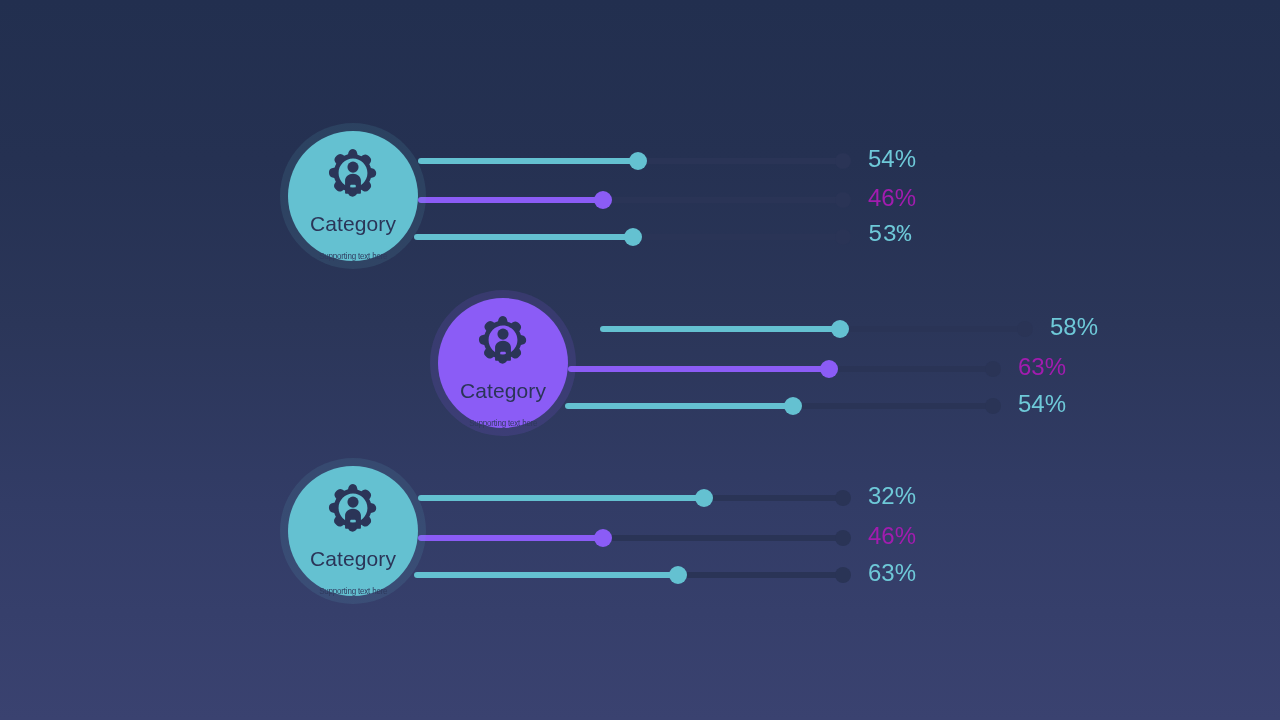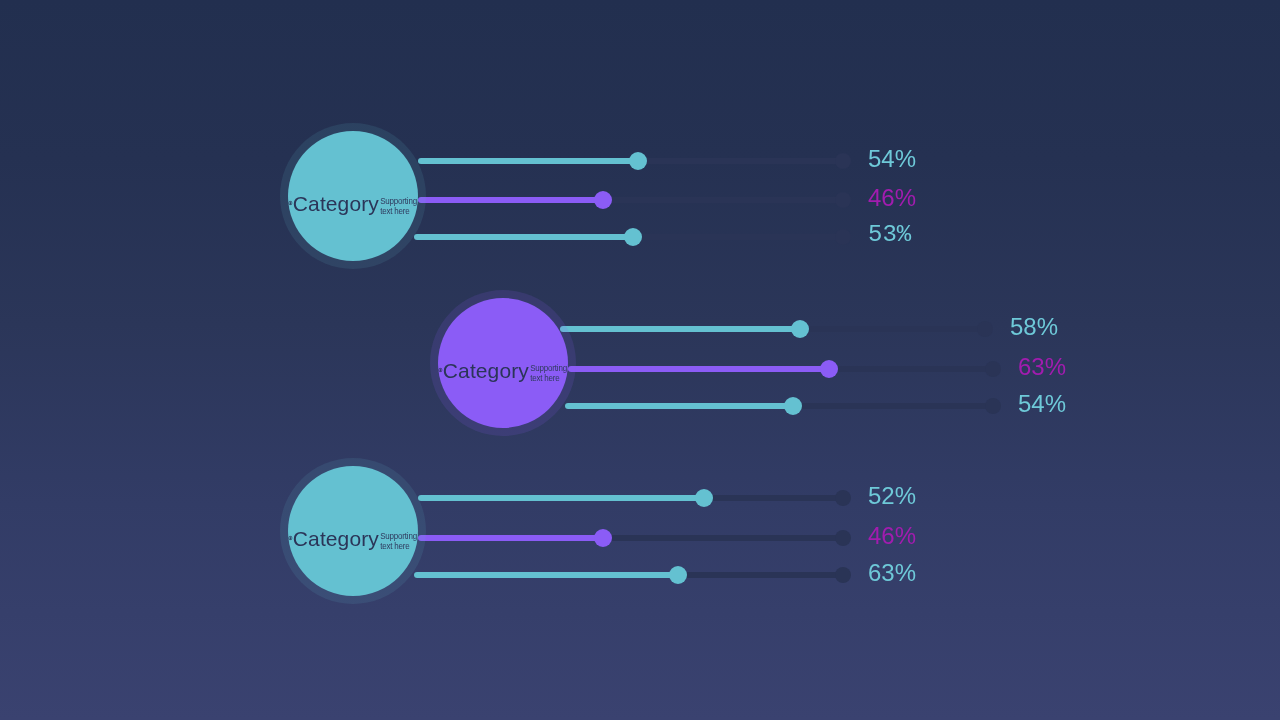--- a/index.html
+++ b/index.html
@@ -25,23 +25,23 @@
     position: absolute;
   }
 
   
   .badge {
     position: absolute;
     width: 130px;
     height: 130px;
     border-radius: 50%;
     display: flex;
-    flex-direction: row;
+    flex-direction: column;
     align-items: center;
-    justify-content: center;
+    justify-content: space-between;
     box-sizing: border-box;
     padding-top: 15px;
     z-index: 5;
   }
   .badge-halo {
     position: absolute;
     width: 146px;
     height: 146px;
     border-radius: 50%;
     z-index: 4;
@@ -169,21 +169,21 @@
     <div class="badge purple" style="left:438px; top:298px;">
       <svg class="badge-icon" viewBox="0 0 64 64">
         <path fill="#2b3558" d="M32 3.5c-2.6 0-4.8 1.8-5.4 4.2l-.5 2.1a22 22 0 0 0-4.5 1.9l-1.8-1.2a5.6 5.6 0 0 0-6.9.8l-1.1 1.1a5.6 5.6 0 0 0-.8 6.9l1.2 1.8a22 22 0 0 0-1.9 4.5l-2.1.5A5.6 5.6 0 0 0 3.5 32c0 2.6 1.8 4.8 4.2 5.4l2.1.5c.5 1.6 1.1 3.1 1.9 4.5l-1.2 1.8a5.6 5.6 0 0 0 .8 6.9l1.1 1.1a5.6 5.6 0 0 0 6.9.8l1.8-1.2c1.4.8 2.9 1.4 4.5 1.9l.5 2.1a5.6 5.6 0 0 0 5.4 4.2c2.6 0 4.8-1.8 5.4-4.2l.5-2.1c1.6-.5 3.1-1.1 4.5-1.9l1.8 1.2a5.6 5.6 0 0 0 6.9-.8l1.1-1.1a5.6 5.6 0 0 0 .8-6.9l-1.2-1.8c.8-1.4 1.4-2.9 1.9-4.5l2.1-.5a5.6 5.6 0 0 0 4.2-5.4c0-2.6-1.8-4.8-4.2-5.4l-2.1-.5a22 22 0 0 0-1.9-4.5l1.2-1.8a5.6 5.6 0 0 0-.8-6.9l-1.1-1.1a5.6 5.6 0 0 0-6.9-.8l-1.8 1.2a22 22 0 0 0-4.5-1.9l-.5-2.1A5.6 5.6 0 0 0 32 3.5zm0 11.4c9.4 0 17.1 7.7 17.1 17.1S41.4 49.1 32 49.1 14.9 41.4 14.9 32 22.6 14.9 32 14.9z"></path>
         <circle fill="#2b3558" cx="32" cy="25" r="6.6"></circle>
         <path fill="#2b3558" d="M32 33c-5.2 0-9.4 3.6-9.4 8v14.6c0 .6.5 1 1 1h5.1V47c0-.6.5-1 1-1h4.6c.6 0 1 .4 1 1v9.6h5.1c.6 0 1-.4 1-1V41c0-4.4-4.2-8-9.4-8z"></path>
       </svg>
       <div class="badge-title">Category</div>
       <div class="badge-sub">Supporting text here</div>
     </div>
 
-    <div class="bar-row" style="left:560px; top:318px; width:425px;">
+    <div class="bar-row" style="left:600px; top:318px; width:425px;">
       <div class="track" style="width:425px;"></div>
       <div class="track-end-dot" style="left:417px;"></div>
       <div class="fill c-teal" style="width:240px;"></div>
       <div class="fill-dot c-teal" style="left:231px;"></div>
       <div class="pct t-teal" style="left:450px;">58%</div>
     </div>
 
     <div class="bar-row" style="left:568px; top:358px; width:425px;">
       <div class="track" style="width:425px;"></div>
       <div class="track-end-dot" style="left:417px;"></div>
@@ -212,21 +212,21 @@
       </svg>
       <div class="badge-title">Category</div>
       <div class="badge-sub">Supporting text here</div>
     </div>
 
     <div class="bar-row" style="left:418px; top:487px; width:425px;">
       <div class="track" style="width:425px;"></div>
       <div class="track-end-dot" style="left:417px;"></div>
       <div class="fill c-teal" style="width:286px;"></div>
       <div class="fill-dot c-teal" style="left:277px;"></div>
-      <div class="pct t-teal" style="left:450px;">52%</div>
+      <div class="pct t-teal" style="left:450px;">32%</div>
     </div>
 
     <div class="bar-row" style="left:418px; top:527px; width:425px;">
       <div class="track" style="width:425px;"></div>
       <div class="track-end-dot" style="left:417px;"></div>
       <div class="fill c-purple" style="width:186px;"></div>
       <div class="fill-dot c-purple" style="left:176px;"></div>
       <div class="pct t-purple" style="left:450px;">46%</div>
     </div>
 

